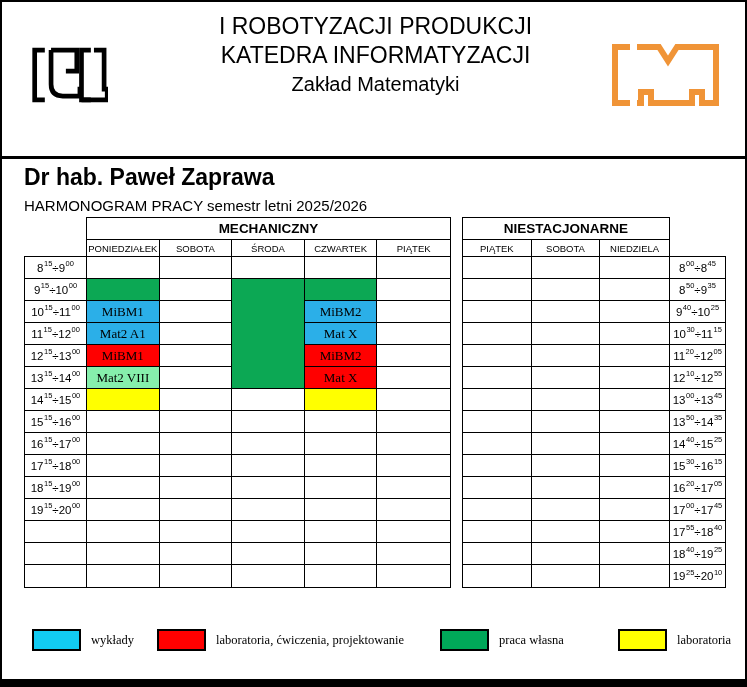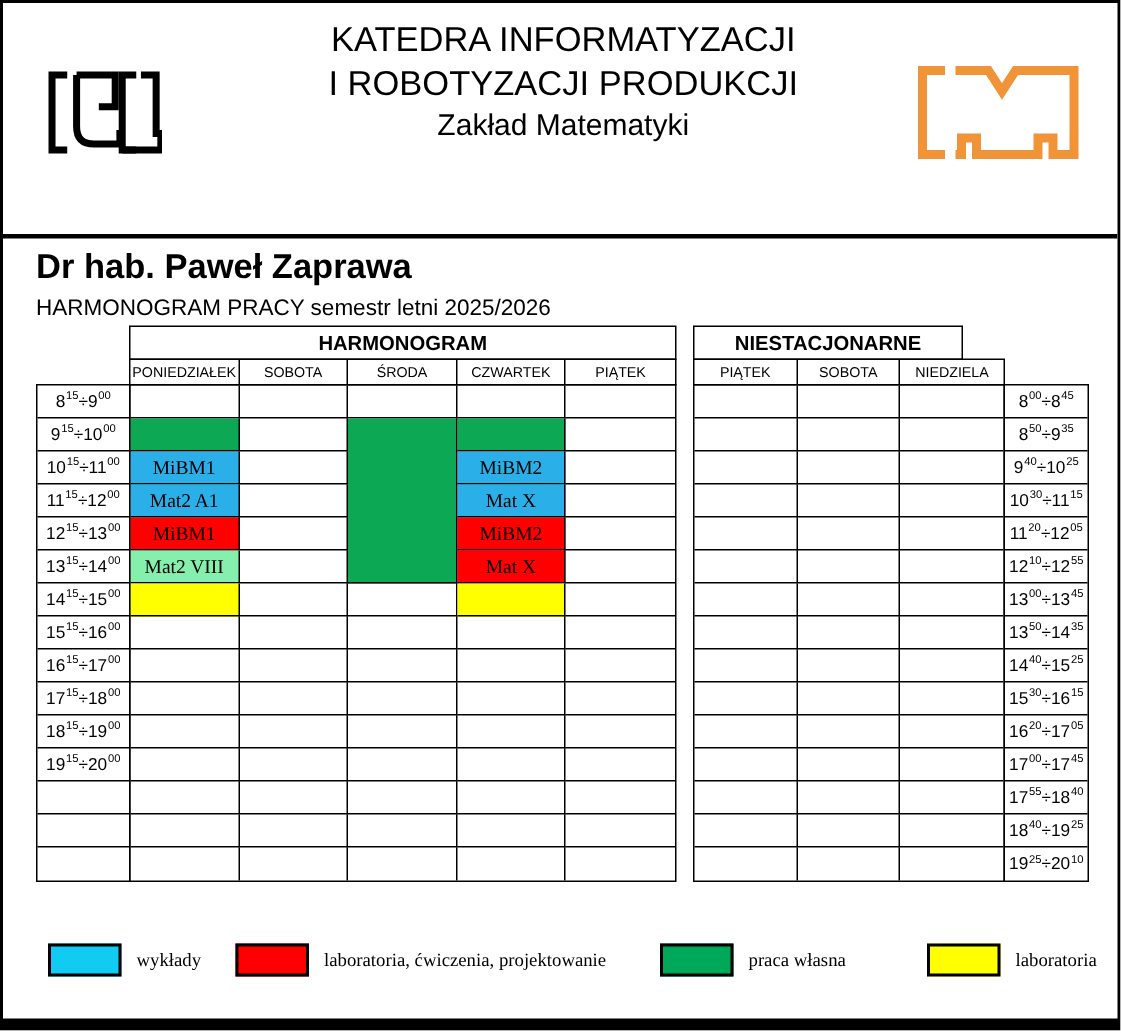--- a/index.html
+++ b/index.html
@@ -51,31 +51,31 @@
     <path d="M78,6 H66 V70 H78"></path>
     <path d="M82,6 H95 V56 H99 V70 H66"></path>
   </svg>
 
   <svg class="logo" style="left:602px; top:40px;" width="120" height="67" viewBox="0 0 120 67" fill="none" stroke-width="6">
     <path class="orange-stroke" d="M26,5 H11 V61 H26" stroke="#F09437"></path>
     <path class="orange-stroke" d="M33,5 H55 L64,19 L73,5 H112 V61 H98 V50 H88 V61 H47 V50 H37 V61 H33" stroke="#F09437"></path>
   </svg>
 
   <div class="header-text">
+    <div class="dept-line">I ROBOTYZACJI PRODUKCJI</div>
     <div class="dept-line">KATEDRA INFORMATYZACJI</div>
-    <div class="dept-line">I ROBOTYZACJI PRODUKCJI</div>
     <div class="unit-line">Zakład Matematyki</div>
   </div>
 
   <div class="hdr-divider"></div>
 
   <div class="person-name">Dr hab. Paweł Zaprawa</div>
   <div class="subtitle">HARMONOGRAM PRACY semestr letni 2025/2026</div>
 
-  <div class="tbl-title" style="left:84px; width:365px;">HARMONOGRAM</div>
+  <div class="tbl-title" style="left:84px; width:365px;">MECHANICZNY</div>
   <div id="stac-days" class="days-row" style="left:84px; width:365px; grid-template-columns:repeat(5,1fr);">
       <div class="hcell">PONIEDZIAŁEK</div>
       <div class="hcell">SOBOTA</div>
       <div class="hcell">ŚRODA</div>
       <div class="hcell">CZWARTEK</div>
       <div class="hcell" style="border-right: none;">PIĄTEK</div>
     </div>
   <div id="stac-grid" class="grid" style="left:84px; width:365px; grid-template-columns:repeat(5,1fr);">
       <div class="cell" style="grid-area: 1 / 1;"></div>
       <div class="cell" style="grid-area: 1 / 2;"></div>
@@ -159,21 +159,21 @@
       <div class="cell" style="grid-area: 14 / 3;"></div>
       <div class="cell" style="grid-area: 14 / 4;"></div>
       <div class="cell" style="grid-area: 14 / 5; border-right: none;"></div>
       <div class="cell" style="grid-area: 15 / 1; border-bottom: none;"></div>
       <div class="cell" style="grid-area: 15 / 2; border-bottom: none;"></div>
       <div class="cell" style="grid-area: 15 / 3; border-bottom: none;"></div>
       <div class="cell" style="grid-area: 15 / 4; border-bottom: none;"></div>
       <div class="cell" style="grid-area: 15 / 5; border-right: none; border-bottom: none;"></div>
     </div>
 
-  <div class="tbl-title" style="left:460px; width:180px;">NIESTACJONARNE</div>
+  <div class="tbl-title" style="left:460px; width:208px;">NIESTACJONARNE</div>
   <div id="niest-days" class="days-row" style="left:460px; width:208px; grid-template-columns:repeat(3,1fr);">
       <div class="hcell">PIĄTEK</div>
       <div class="hcell">SOBOTA</div>
       <div class="hcell" style="border-right: none;">NIEDZIELA</div>
     </div>
   <div id="niest-grid" class="grid" style="left:460px; width:208px; grid-template-columns:repeat(3,1fr);">
       <div class="cell" style="grid-area: 1 / 1;"></div>
       <div class="cell" style="grid-area: 1 / 2;"></div>
       <div class="cell" style="grid-area: 1 / 3; border-right: none;"></div>
       <div class="cell" style="grid-area: 2 / 1;"></div>

